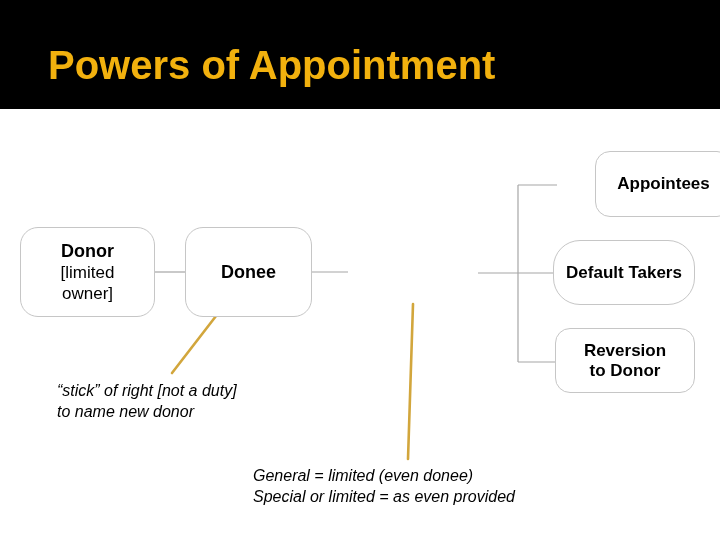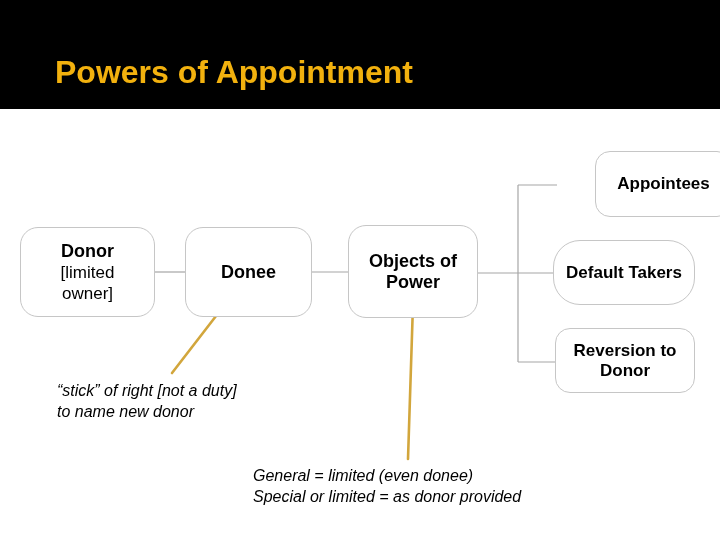--- a/index.html
+++ b/index.html
@@ -17,22 +17,22 @@
   }
   .header {
     position: absolute;
     left: 0; top: 0;
     width: 720px; height: 109px;
     background: var(--header-bg, #000);
   }
   .title {
     position: absolute;
     left: 47px; top: 40px;
-    margin: 8px;
-    font-size: 32px;
+    margin: 1px;
+    font-size: 40px;
     line-height: 48px;
     font-weight: bold;
     letter-spacing: 0px;
     color: var(--title, #F2B10E);
   }
   .lines {
     position: absolute;
     left: 0; top: 0;
     width: 720px; height: 540px;
     pointer-events: none;
@@ -55,21 +55,21 @@
   .node .node-sub   { font-weight: normal; font-size: 17px; line-height: 21px; }
   .node-donor      { left: 20px;  top: 227px; width: 135px; height: 90px; border-radius: 18px; }
   .node-donor .node-sub { width: 92px; }
   .node-donee      { left: 185px; top: 227px; width: 127px; height: 90px; border-radius: 18px; }
   .node-objects    { left: 348px; top: 225px; width: 130px; height: 93px; border-radius: 18px; padding: 0 8px; }
   .node-appointees { left: 557px; top: 151px; width: 137px; height: 66px; border-radius: 15px; margin-left: 38px; }
   .node-appointees .node-title,
   .node-default .node-title,
   .node-reversion .node-title { font-size: 17px; line-height: 20px; }
   .node-default    { left: 553px; top: 240px; width: 142px; height: 65px; border-radius: 27px; }
-  .node-reversion  { left: 555px; top: 328px; width: 140px; height: 65px; border-radius: 15px; padding: 0 16px; }
+  .node-reversion  { left: 555px; top: 328px; width: 140px; height: 65px; border-radius: 15px; padding: 0 26px; }
   .note {
     position: absolute;
     color: var(--note-text, #000);
     font-size: 16px;
     line-height: 21px;
     white-space: nowrap;
     font-style: italic;
   }
   .note-donee   { left: 57px;  top: 380px; }
   .note-objects { left: 253px; top: 465px; }
@@ -96,39 +96,36 @@
 
   <div class="node node-donor">
     <div class="node-title">Donor</div>
     <div class="node-sub">[limited owner]</div>
   </div>
 
   <div class="node node-donee">
     <div class="node-title">Donee</div>
   </div>
 
-  <div class="node node-objects">
-    <div class="node-title">Objects of Power</div>
-  </div>
 
   <div class="node node-appointees">
     <div class="node-title">Appointees</div>
   </div>
 
   <div class="node node-default">
     <div class="node-title">Default Takers</div>
   </div>
 
   <div class="node node-reversion">
     <div class="node-title">Reversion to Donor</div>
   </div>
 
   <div class="note note-donee">
     <div>“stick” of right [not a duty]</div>
     <div>to name new donor</div>
   </div>
 
   <div class="note note-objects">
     <div>General = limited (even donee)</div>
-    <div>Special or limited = as donor provided</div>
+    <div>Special or limited = as even provided</div>
   </div>
 
 </div>
 
 </body></html>

